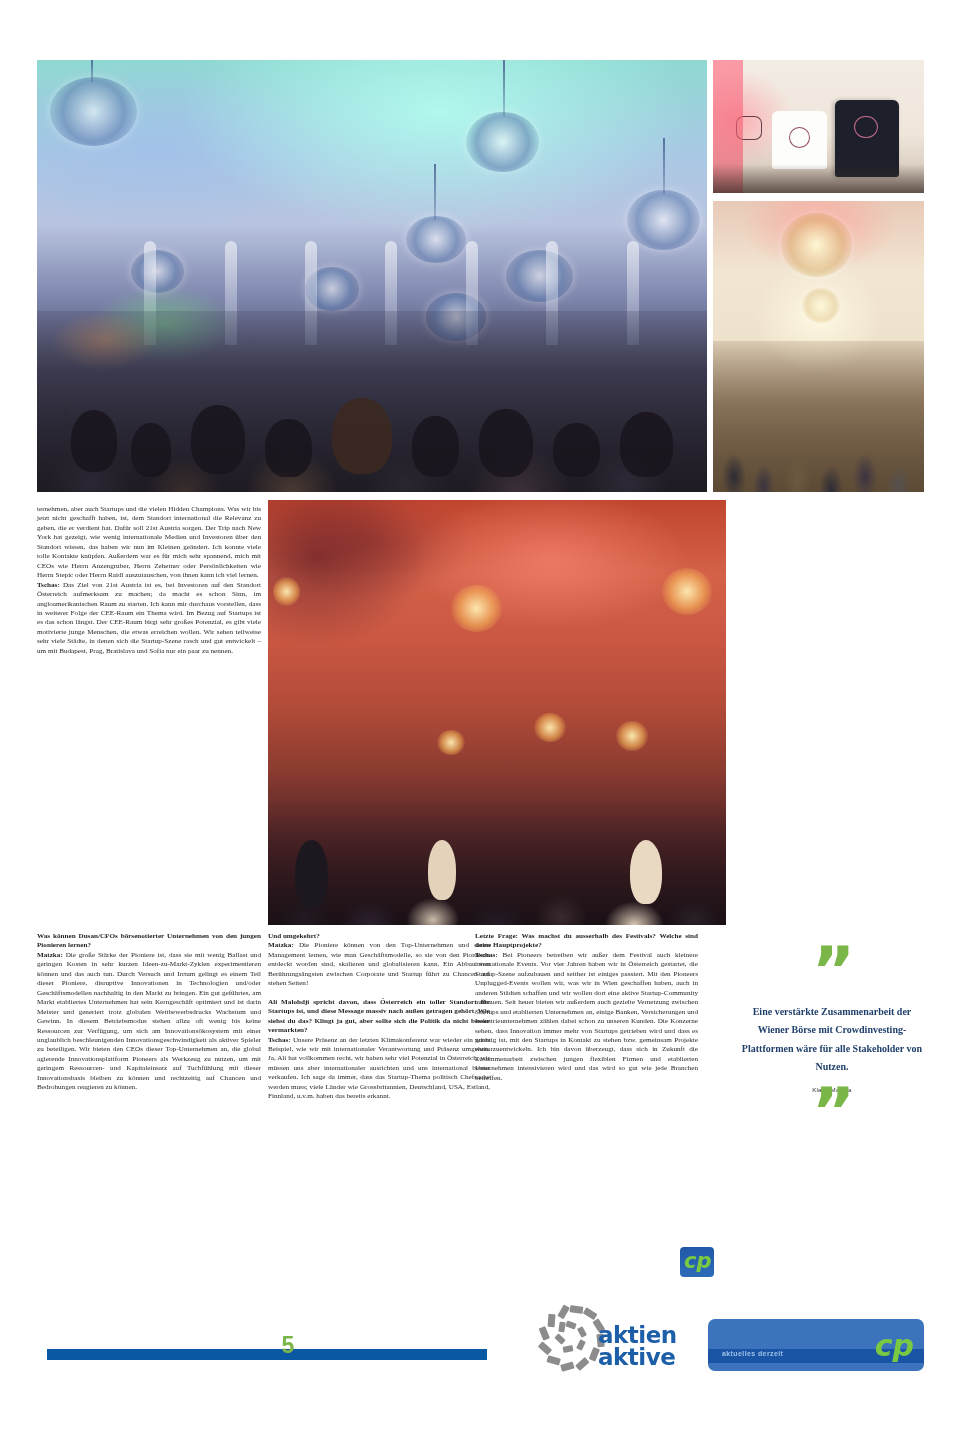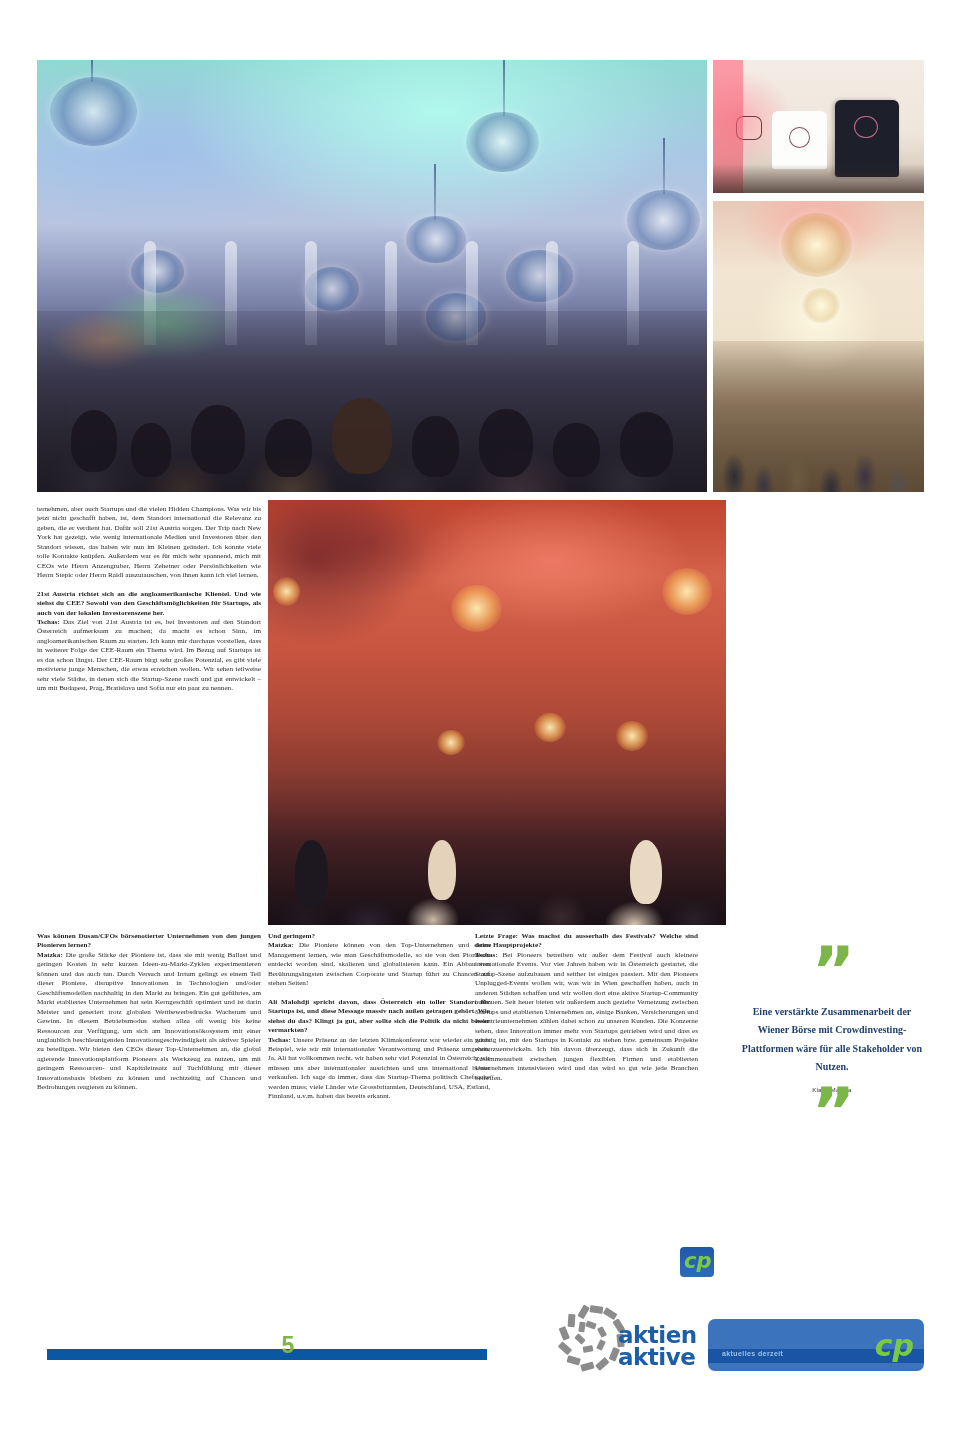--- a/index.html
+++ b/index.html
@@ -180,21 +180,21 @@
     position: absolute; left: 268px; top: 1334px;
     width: 40px; text-align: center;
     font-family: "Liberation Sans", sans-serif;
     font-weight: bold; font-size: 23px;
     color: #7ab648;
     line-height: 1;
   }
 
   
   #logo-aktienforum {
-    position: absolute; left: 556px; top: 1300px;
+    position: absolute; left: 536px; top: 1300px;
     width: 170px; height: 90px;
   }
   #af-spiral { position: absolute; left: 0; top: 4px; width: 76px; height: 80px; }
   #af-wordmark {
     position: absolute; left: 62px; top: 24px;
     font-family: "DejaVu Sans", sans-serif;
     font-weight: bold; font-size: 23px;
     color: #1c5ea8; line-height: 22px;
     letter-spacing: -.5px;
   }
@@ -313,31 +313,30 @@
         radial-gradient(ellipse 9% 26% at 80% 100%,#d9c8b4,rgba(217,200,180,0) 72%),
         radial-gradient(ellipse 8% 24% at 93% 96%,#2a2028,rgba(42,32,40,0) 72%),
         linear-gradient(180deg,rgba(120,50,45,.4),rgba(25,16,22,.96));"></div>
     <div class="seated-head" style="left:6%;bottom:4%;width:7%;height:16%;background:#1d1820;"></div>
     <div class="seated-head" style="left:35%;bottom:6%;width:6%;height:14%;background:#e4d2bb;"></div>
     <div class="seated-head" style="left:79%;bottom:5%;width:7%;height:15%;background:#e9d9c2;"></div>
   </div>
 
   <div class="col" id="col-1">
     <span class="a">ternehmen, aber auch Startups und die vielen Hidden Champions. Was wir bis jetzt nicht geschafft haben, ist, dem Standort international die Relevanz zu geben, die er verdient hat. Dafür soll 21st Austria sorgen. Der Trip nach New York hat gezeigt, wie wenig internationale Medien und Investoren über den Standort wissen, das haben wir nun im Kleinen geändert. Ich konnte viele tolle Kontakte knüpfen. Außerdem war es für mich sehr spannend, mich mit CEOs wie Herrn Anzengruber, Herrn Zehetner oder Persönlichkeiten wie Herrn Stepic oder Herrn Raidl auszutauschen, von ihnen kann ich viel lernen.</span>
-    <span class="q">21st Austria richtet sich an die angloamerikanische Klientel. Und wie siehst du CEE? Sowohl von den Geschäftsmöglichkeiten für Startups, als auch von der lokalen Investorenszene her.</span>
     <span class="a"><span class="spk">Tschas:</span><span> Das Ziel von 21st Austria ist es, bei Investoren auf den Standort Österreich aufmerksam zu machen; da macht es schon Sinn, im angloamerikanischen Raum zu starten. Ich kann mir durchaus vorstellen, dass in weiterer Folge der CEE-Raum ein Thema wird. Im Bezug auf Startups ist es das schon längst. Der CEE-Raum birgt sehr großes Potenzial, es gibt viele motivierte junge Menschen, die etwas erreichen wollen. Wir sehen teilweise sehr viele Städte, in denen sich die Startup-Szene rasch und gut entwickelt – um mit Budapest, Prag, Bratislava und Sofia nur ein paar zu nennen.</span></span>
   </div>
 
   <div class="col" id="col-1b">
     <span class="q first">Was können Dusan/CFOs börsenotierter Unternehmen von den jungen Pionieren lernen?</span>
     <span class="a"><span class="spk">Matzka:</span><span> Die große Stärke der Pioniere ist, dass sie mit wenig Ballast und geringen Kosten in sehr kurzen Ideen-zu-Markt-Zyklen experimentieren können und das auch tun. Durch Versuch und Irrtum gelingt es einem Teil dieser Pioniere, disruptive Innovationen in Technologien und/oder Geschäftsmodellen nachhaltig in den Markt zu bringen. Ein gut geführtes, am Markt etabliertes Unternehmen hat sein Kerngeschäft optimiert und ist darin Meister und generiert trotz globalen Wettbewerbsdrucks Wachstum und Gewinn. In diesem Betriebsmodus stehen allzu oft wenig bis keine Ressourcen zur Verfügung, um sich am Innovationsökosystem mit einer unglaublich beschleunigenden Innovationsgeschwindigkeit als aktiver Spieler zu beteiligen. Wir bieten den CEOs dieser Top-Unternehmen an, die global agierende Innovationsplattform Pioneers als Werkzeug zu nutzen, um mit geringem Ressourcen- und Kapitaleinsatz auf Tuchfühlung mit dieser Innovationsbasis bleiben zu können und rechtzeitig auf Chancen und Bedrohungen reagieren zu können.</span></span>
   </div>
 
   <div class="col" id="col-2">
-    <span class="q first">Und geringem?</span>
+    <span class="q first">Und umgekehrt?</span>
     <span class="a"><span class="spk">Matzka:</span><span> Die Pioniere können von den Top-Unternehmen und deren Management lernen, wie man Geschäftsmodelle, so sie von den Pionieren entdeckt worden sind, skalieren und globalisieren kann. Ein Abbau von Berührungsängsten zwischen Corporate und Startup führt zu Chancen auf stehen Seiten!</span></span>
     <span class="q">Ali Malohdji spricht davon, dass Österreich ein toller Standort für Startups ist, und diese Message massiv nach außen getragen gehört. Wie siehst du das? Klingt ja gut, aber sollte sich die Politik da nicht besser vermarkten?</span>
     <span class="a"><span class="spk">Tschas:</span><span> Unsere Präsenz an der letzten Klimakonferenz war wieder ein gutes Beispiel, wie wir mit internationaler Verantwortung und Präsenz umgehen. Ja, Ali hat vollkommen recht, wir haben sehr viel Potenzial in Österreich, wir müssen uns aber internationaler ausrichten und uns international besser verkaufen. Ich sage da immer, dass das Startup-Thema politisch Chefsache werden muss; viele Länder wie Grossbritannien, Deutschland, USA, Estland, Finnland, u.v.m. haben das bereits erkannt.</span></span>
   </div>
 
   <div class="col" id="col-3">
     <span class="q first">Letzte Frage: Was machst du ausserhalb des Festivals? Welche sind deine Hauptprojekte?</span>
     <span class="a"><span class="spk">Tschas:</span><span> Bei Pioneers betreiben wir außer dem Festival auch kleinere internationale Events. Vor vier Jahren haben wir in Österreich gestartet, die Startup-Szene aufzubauen und seither ist einiges passiert. Mit den Pioneers Unplugged-Events wollen wir, was wir in Wien geschaffen haben, auch in anderen Städten schaffen und wir wollen dort eine aktive Startup-Community aufbauen. Seit heuer bieten wir außerdem auch gezielte Vernetzung zwischen Startups und etablierten Unternehmen an, einige Banken, Versicherungen und Industrieunternehmen zählen dabei schon zu unseren Kunden. Die Konzerne sehen, dass Innovation immer mehr von Startups getrieben wird und dass es wichtig ist, mit den Startups in Kontakt zu stehen bzw. gemeinsam Projekte weiterzuentwickeln. Ich bin davon überzeugt, dass sich in Zukunft die Zusammenarbeit zwischen jungen flexiblen Firmen und etablierten Unternehmen intensivieren wird und das wird so gut wie jede Branchen betreffen.</span></span>
   </div>
 

